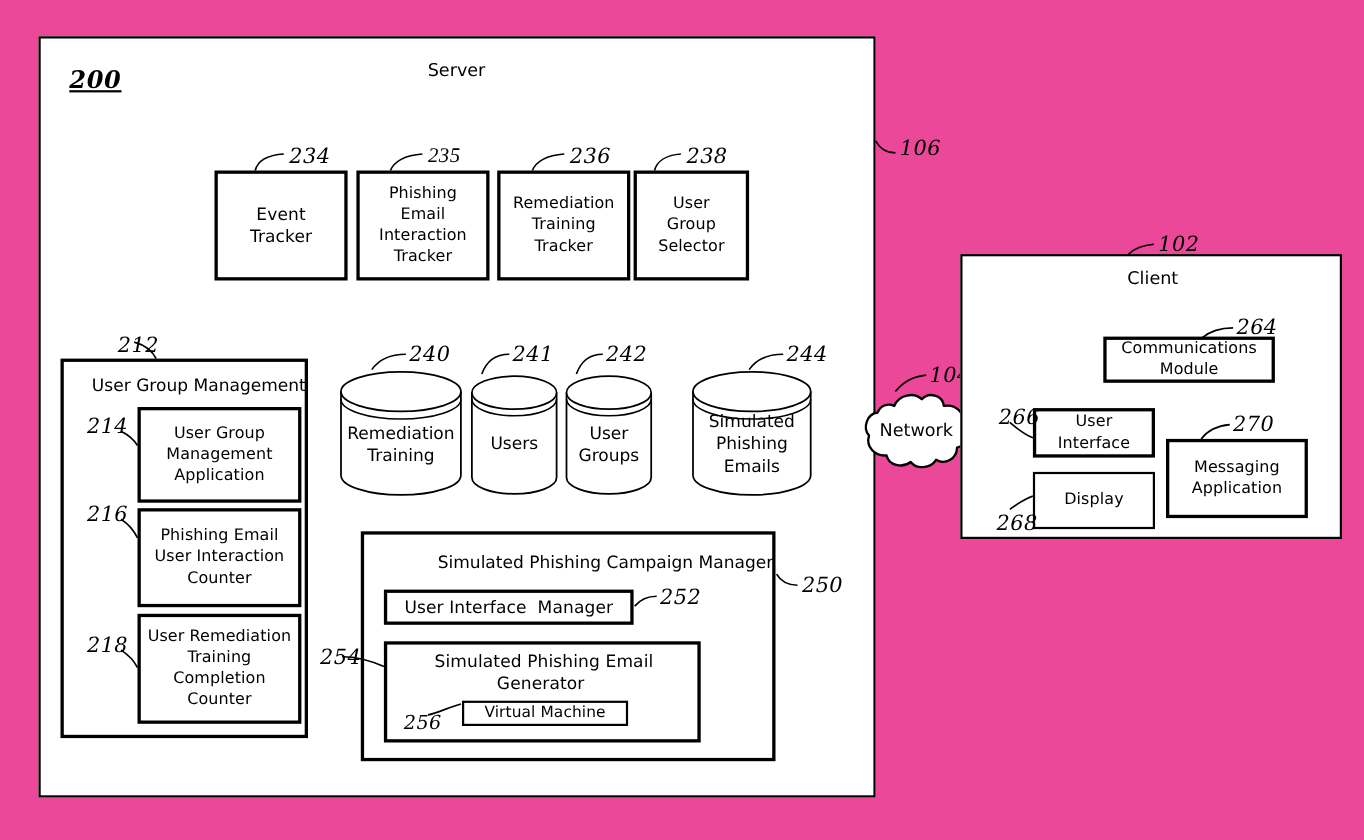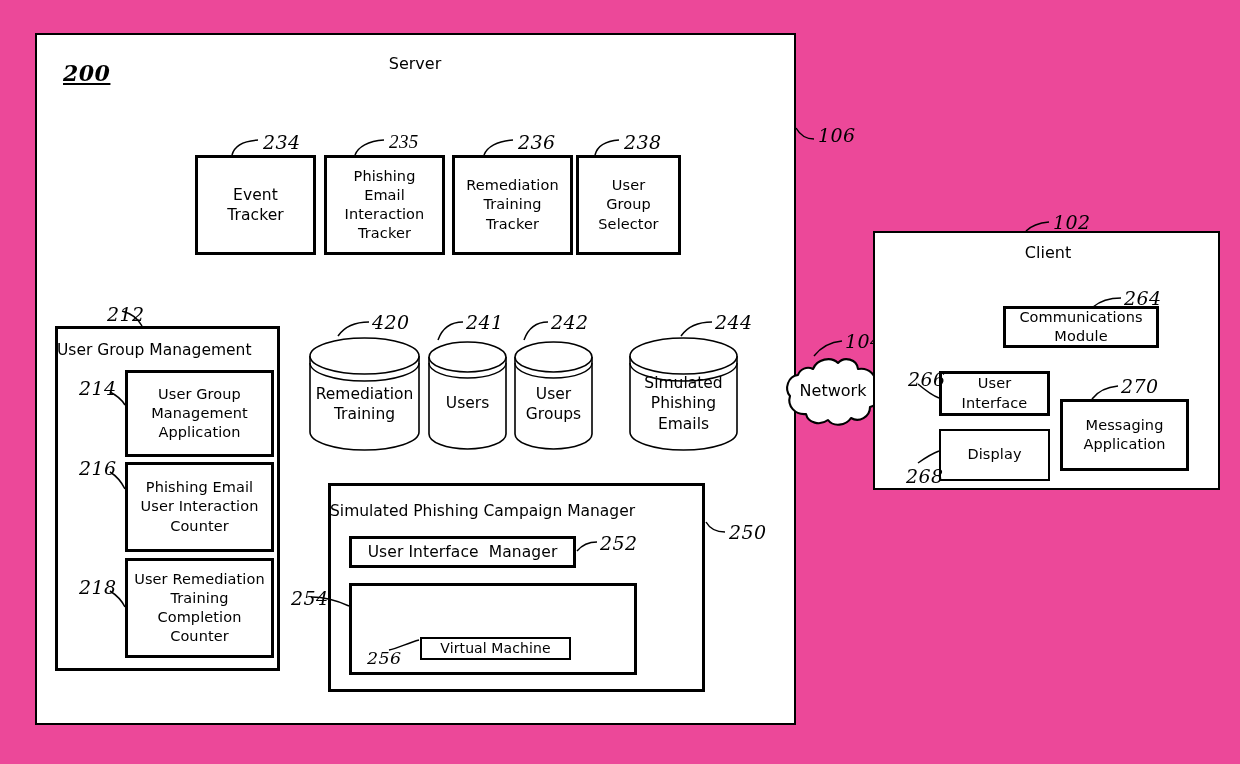--- a/index.html
+++ b/index.html
@@ -54,21 +54,21 @@
   .box-label.xs { font-size: 14px; }
 
   
   .enc-title {
     font-size: 16px;
     text-align: center;
     white-space: nowrap;
   }
   .grp-title {
     font-size: 15.5px;
-    text-align: left;
+    text-align: right;
     white-space: nowrap;
   }
 
   
   .fig-num {
     font-family: "DejaVu Serif", "Liberation Serif", serif;
     font-style: italic;
     font-weight: bold;
     font-size: 22px;
     text-decoration: underline;
@@ -180,21 +180,21 @@
 
   <div class="cyl" style="left:308px; top:336px; width:113px; height:116px;">
     <svg width="113" height="116" viewBox="0 0 113 116">
       <path d="M2,20 L2,96 A54.5,18 0 0 0 111,96 L111,20" fill="#fff" stroke="#000" stroke-width="1.6"></path>
       <ellipse cx="56.5" cy="20" rx="54.5" ry="18" fill="#fff" stroke="#000" stroke-width="1.6"></ellipse>
       <path d="M2,27 A54.5,18 0 0 0 111,27" fill="none" stroke="#000" stroke-width="1.4"></path>
     </svg>
     <div class="cyl-label" style="top:48px; white-space:pre-line;">Remediation
 Training</div>
   </div>
-  <div class="abs ref" style="left:372px; top:311px;">420</div>
+  <div class="abs ref" style="left:372px; top:311px;">240</div>
 
   <div class="cyl" style="left:427px; top:340px; width:81px; height:112px;">
     <svg width="81" height="112" viewBox="0 0 81 112">
       <path d="M2,17 L2,94 A38.5,15 0 0 0 79,94 L79,17" fill="#fff" stroke="#000" stroke-width="1.6"></path>
       <ellipse cx="40.5" cy="17" rx="38.5" ry="15" fill="#fff" stroke="#000" stroke-width="1.6"></ellipse>
       <path d="M2,23 A38.5,15 0 0 0 79,23" fill="none" stroke="#000" stroke-width="1.4"></path>
     </svg>
     <div class="cyl-label" style="top:53px; white-space:pre-line;">Users</div>
   </div>
   <div class="abs ref" style="left:466px; top:311px;">241</div>
@@ -225,20 +225,24 @@
   <div class="abs box" style="left:328px; top:483px; width:377px; height:209px; display:block;"></div>
   <div class="abs grp-title" style="left:330px; top:502px; width:373px;">Simulated Phishing Campaign Manager</div>
   <div class="abs ref" style="left:729px; top:521px;">250</div>
 
   <div class="abs box" style="left:349px; top:536px; width:227px; height:32px;">
     <span class="box-label" style="white-space:pre;">User Interface  Manager</span>
   </div>
   <div class="abs ref" style="left:600px; top:532px;">252</div>
 
   <div class="abs box" style="left:349px; top:583px; width:288px; height:92px; display:block;"></div>
+  <div class="abs" style="left:351px; top:591px; width:284px; text-align:center;">
+    <span class="box-label" style="white-space:pre-line;">Simulated Phishing Email
+Generator</span>
+  </div>
   <div class="abs ref" style="left:291px; top:587px;">254</div>
 
   <div class="abs box-thin" style="left:420px; top:637px; width:151px; height:23px;">
     <span class="box-label xs" style="white-space:pre;">Virtual Machine</span>
   </div>
   <div class="abs ref sm" style="left:367px; top:648px;">256</div>
 
   <div class="cyl" style="left:783px; top:352px; width:100px; height:76px;">
     <svg width="100" height="76" viewBox="0 0 100 76">
       <path d="M30,17

